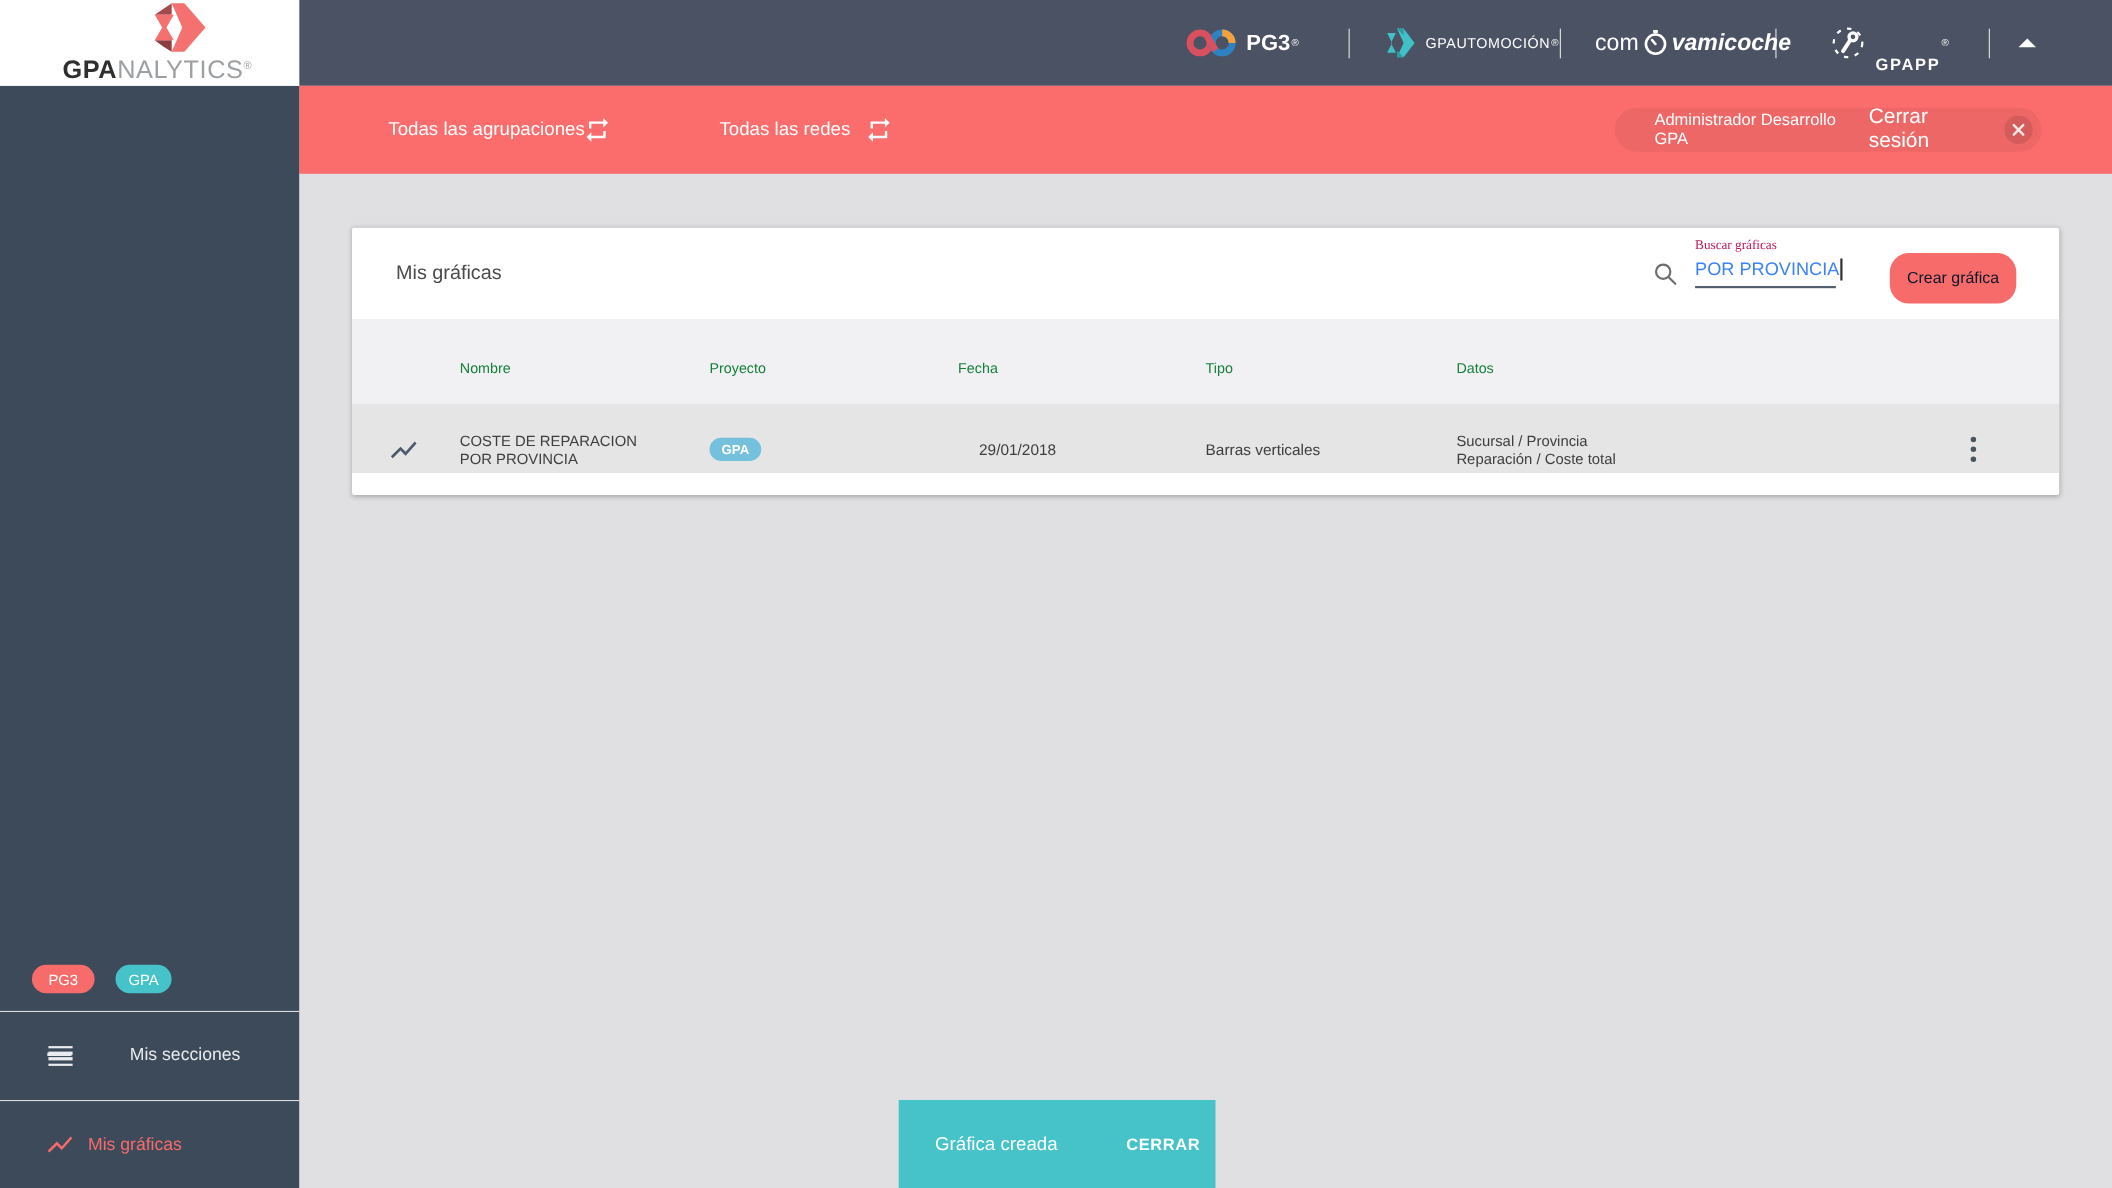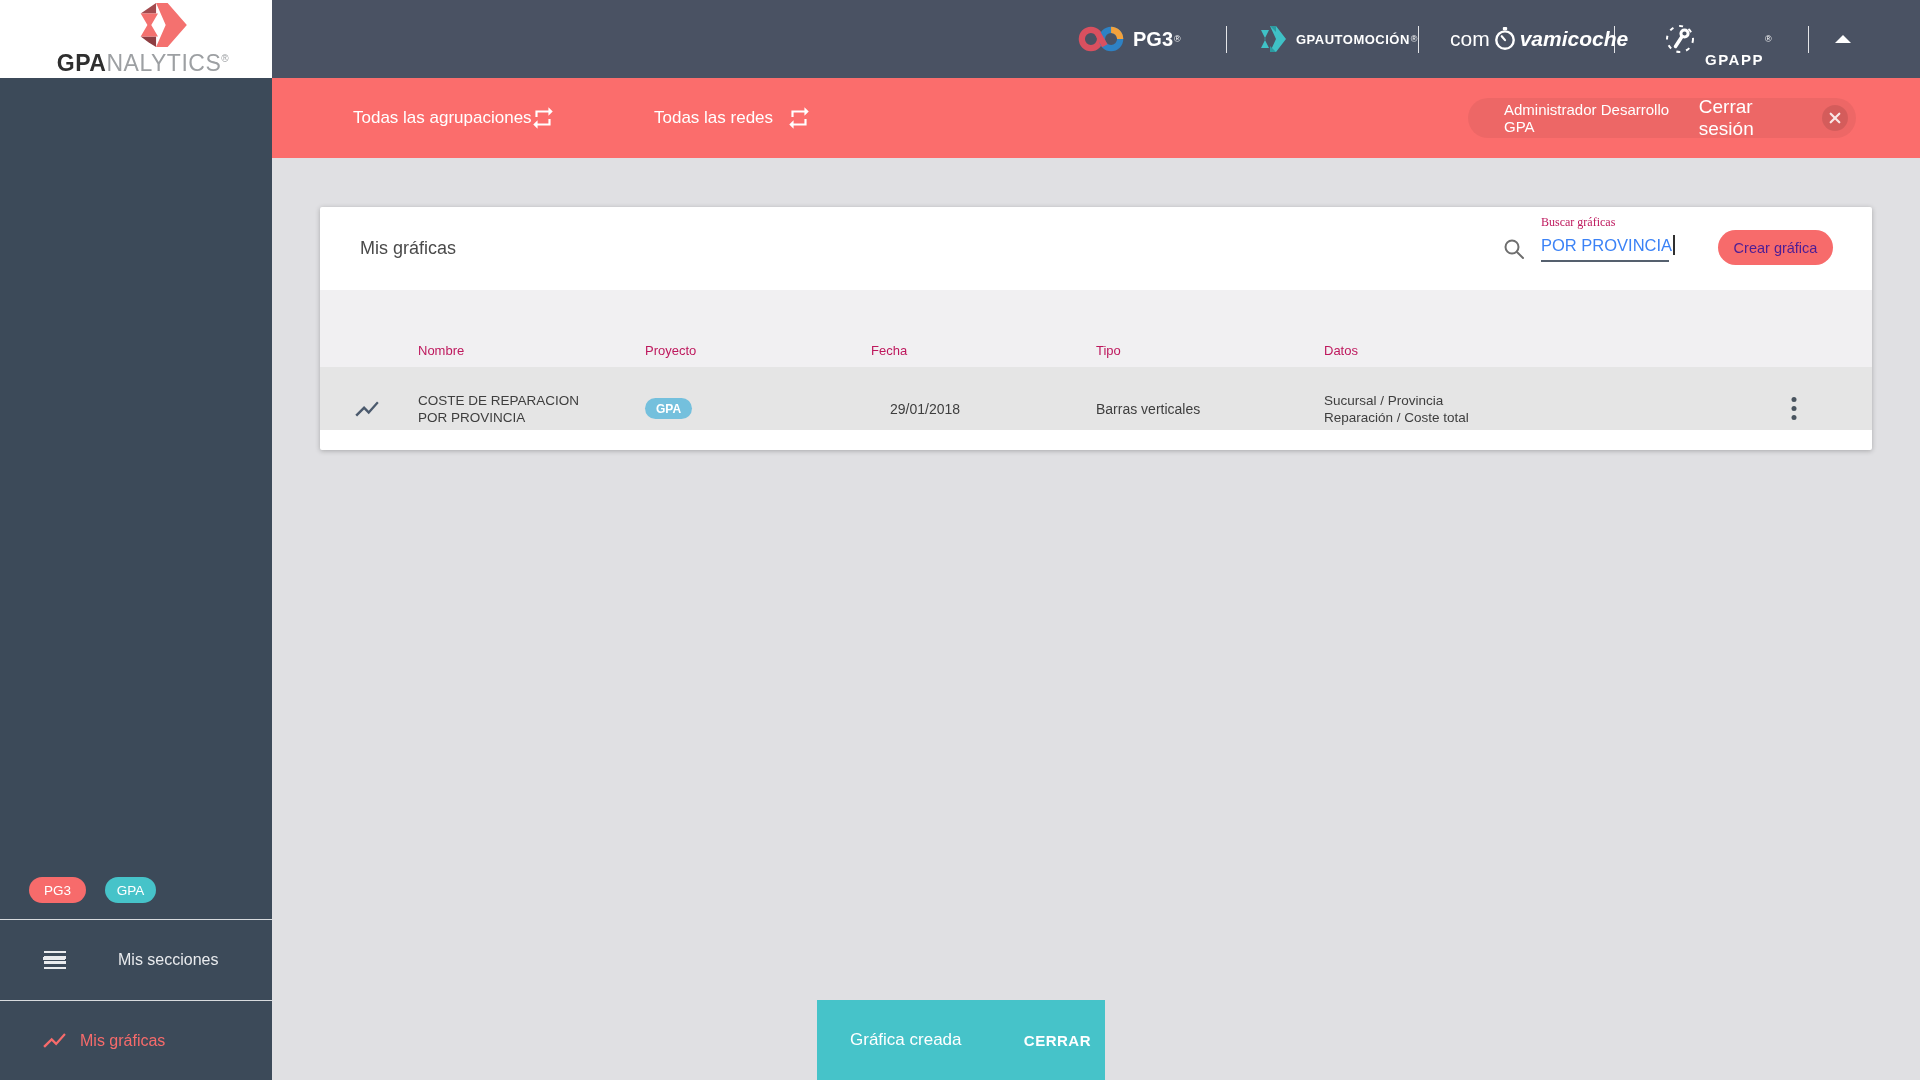--- a/index.html
+++ b/index.html
@@ -18,21 +18,21 @@
 
   
   .topbar { position:absolute; left:272px; top:0; width:1648px; height:78px;
     background:#4a5263; }
   .topbar .cluster { position:absolute; top:0; height:78px; display:flex;
     align-items:center; color:#fff; white-space:nowrap; }
   .tdiv { position:absolute; top:26px; width:1px; height:27px;
     background:rgba(255,255,255,.85); }
   .pg3-text { font-size:20px; font-weight:bold; margin-left:9px; }
   .sup { font-size:9px; vertical-align:super; margin-left:1px; }
-  .gpauto-text { font-size:13px; letter-spacing:.5px; margin-left:8px; font-weight:bold; }
+  .gpauto-text { font-size:13px; letter-spacing:.5px; margin-left:8px; font-weight:normal; }
   .como-pre { font-size:21px; }
   .como-post { font-size:21px; font-weight:bold; font-style:italic; }
   .como-clock { margin:0 3px; }
   .gpaapp-text { font-size:15px; letter-spacing:1.5px; margin-left:9px; font-weight:bold;margin-top:40px; }
   .collapse-btn { position:absolute; left:1548px; top:0; height:78px; width:46px;
     display:flex; align-items:center; justify-content:center; cursor:pointer; }
   .tri-up { width:0; height:0; border-left:8px solid transparent;
     border-right:8px solid transparent; border-bottom:8px solid #ffffff; }
 
   
@@ -73,27 +73,27 @@
   .card-title { position:absolute; left:40px; top:0; height:83px; display:flex;
     align-items:center; font-size:18px; color:#4a4a4a; }
   .search-icon { position:absolute; left:1182px; top:30px; }
   .search-field { position:absolute; left:1221px; top:8px; cursor:text; }
   .search-label { font-size:12px; color:#be185d; line-height:14px;font-family:Liberation Serif, serif; }
   .search-value { margin-top:6px; font-size:16.5px; color:#3b82f6; height:20px;
     display:flex; align-items:center; }
   .caret { display:inline-block; width:2px; height:20px; background:#2f2f2f;
     margin-left:1px; }
   .search-underline { margin-top:5px; width:128px; height:2px; background:#55606e; }
-  .create-btn { position:absolute; left:1398px; top:23px; width:115px; height:35px;
-    border:none; border-radius:17.5px; background:#f76b6b; color:#4c1d95;
+  .create-btn { position:absolute; left:1398px; top:23px; width:115px; height:46px;
+    border:none; border-radius:17.5px; background:#f76b6b; color:#0f172a;
     font-size:14.5px; font-family:inherit; cursor:pointer; }
 
   .thead { position:relative; height:77px; background:#f1f0f2; }
-  .th { position:absolute; top:16px; height:89px; display:flex; align-items:center;
-    font-size:13px; color:#be185d; }
+  .th { position:absolute; top:0; height:89px; display:flex; align-items:center;
+    font-size:13px; color:#15803d; }
   .trow { position:relative; height:63px; background:#e5e5e5; }
   .td { position:absolute; top:0; height:83px; display:flex; align-items:center;
     font-size:14px; color:#3e3e3e; }
   .cell-name { font-size:13.5px; line-height:17px; max-width:180px; }
   .badge-proj { height:21px; padding:0 11px; border-radius:11px; background:#74c0dd;
     color:#fff; font-size:12px; font-weight:bold; display:flex; align-items:center; }
   .cell-data { font-size:13.5px; line-height:17px; }
   .kebab { position:absolute; left:1458px; top:0; height:83px; width:32px;
     display:flex; align-items:center; justify-content:center; cursor:pointer; }
 

